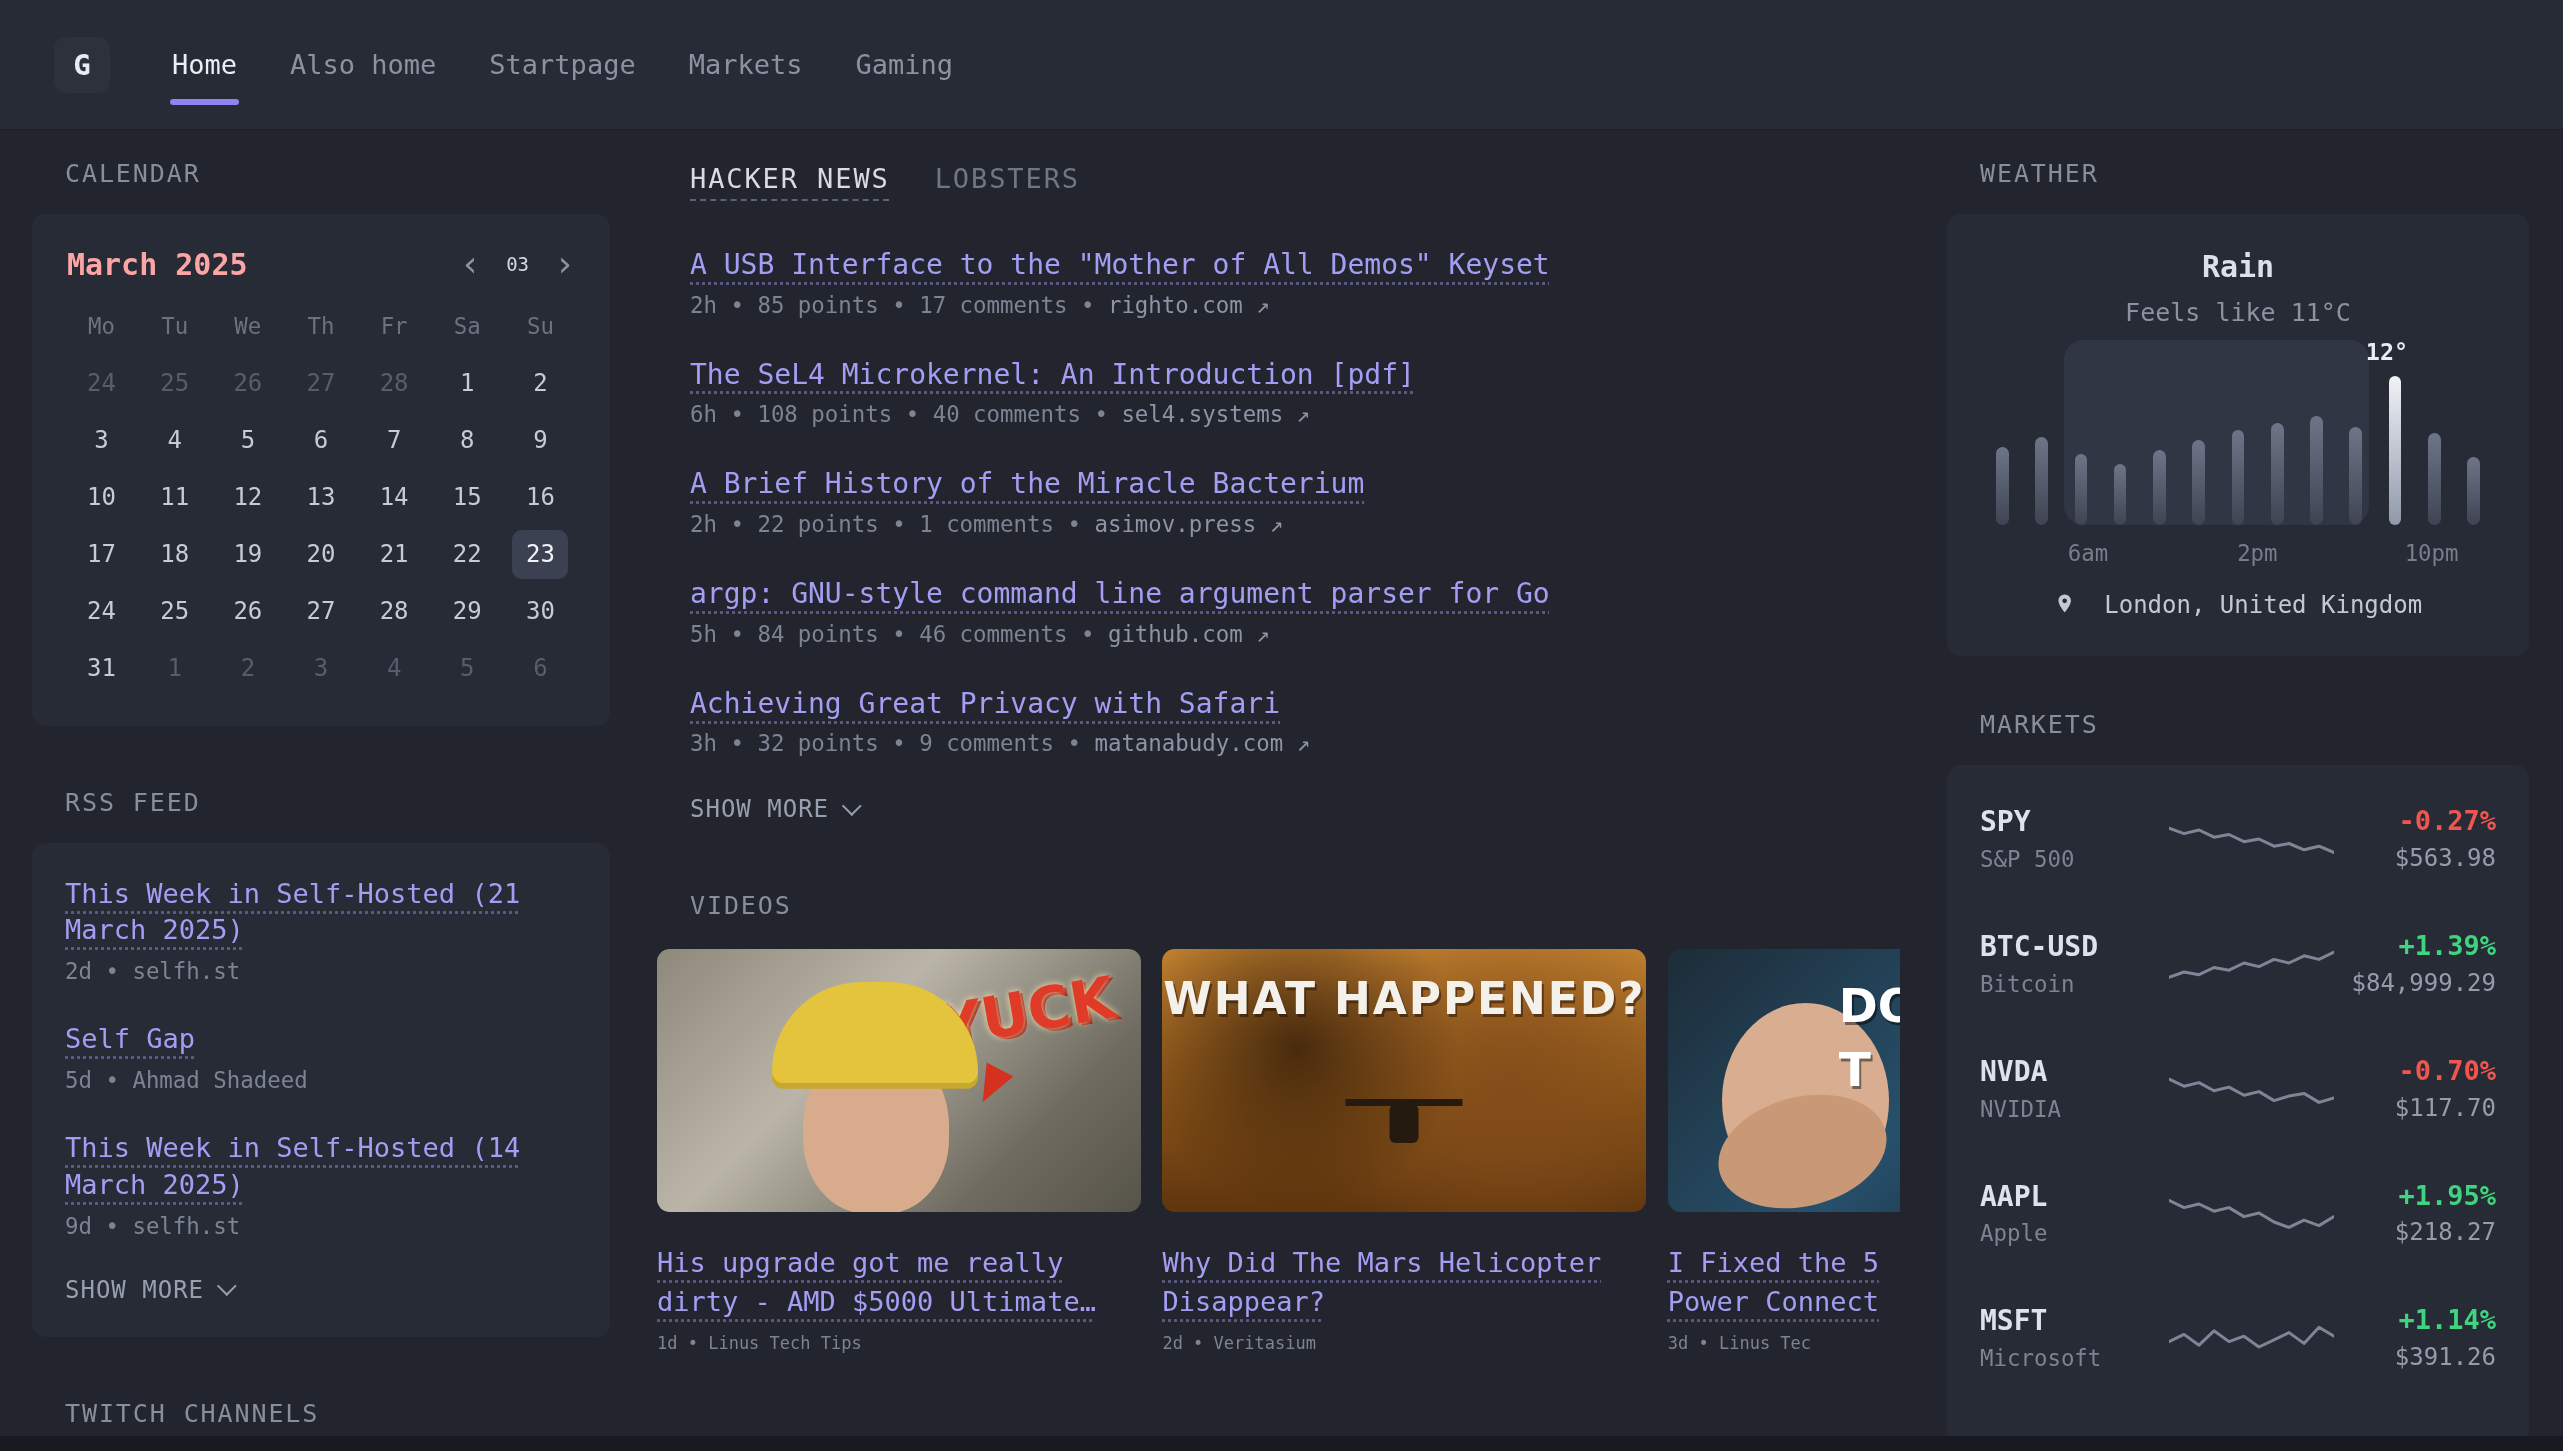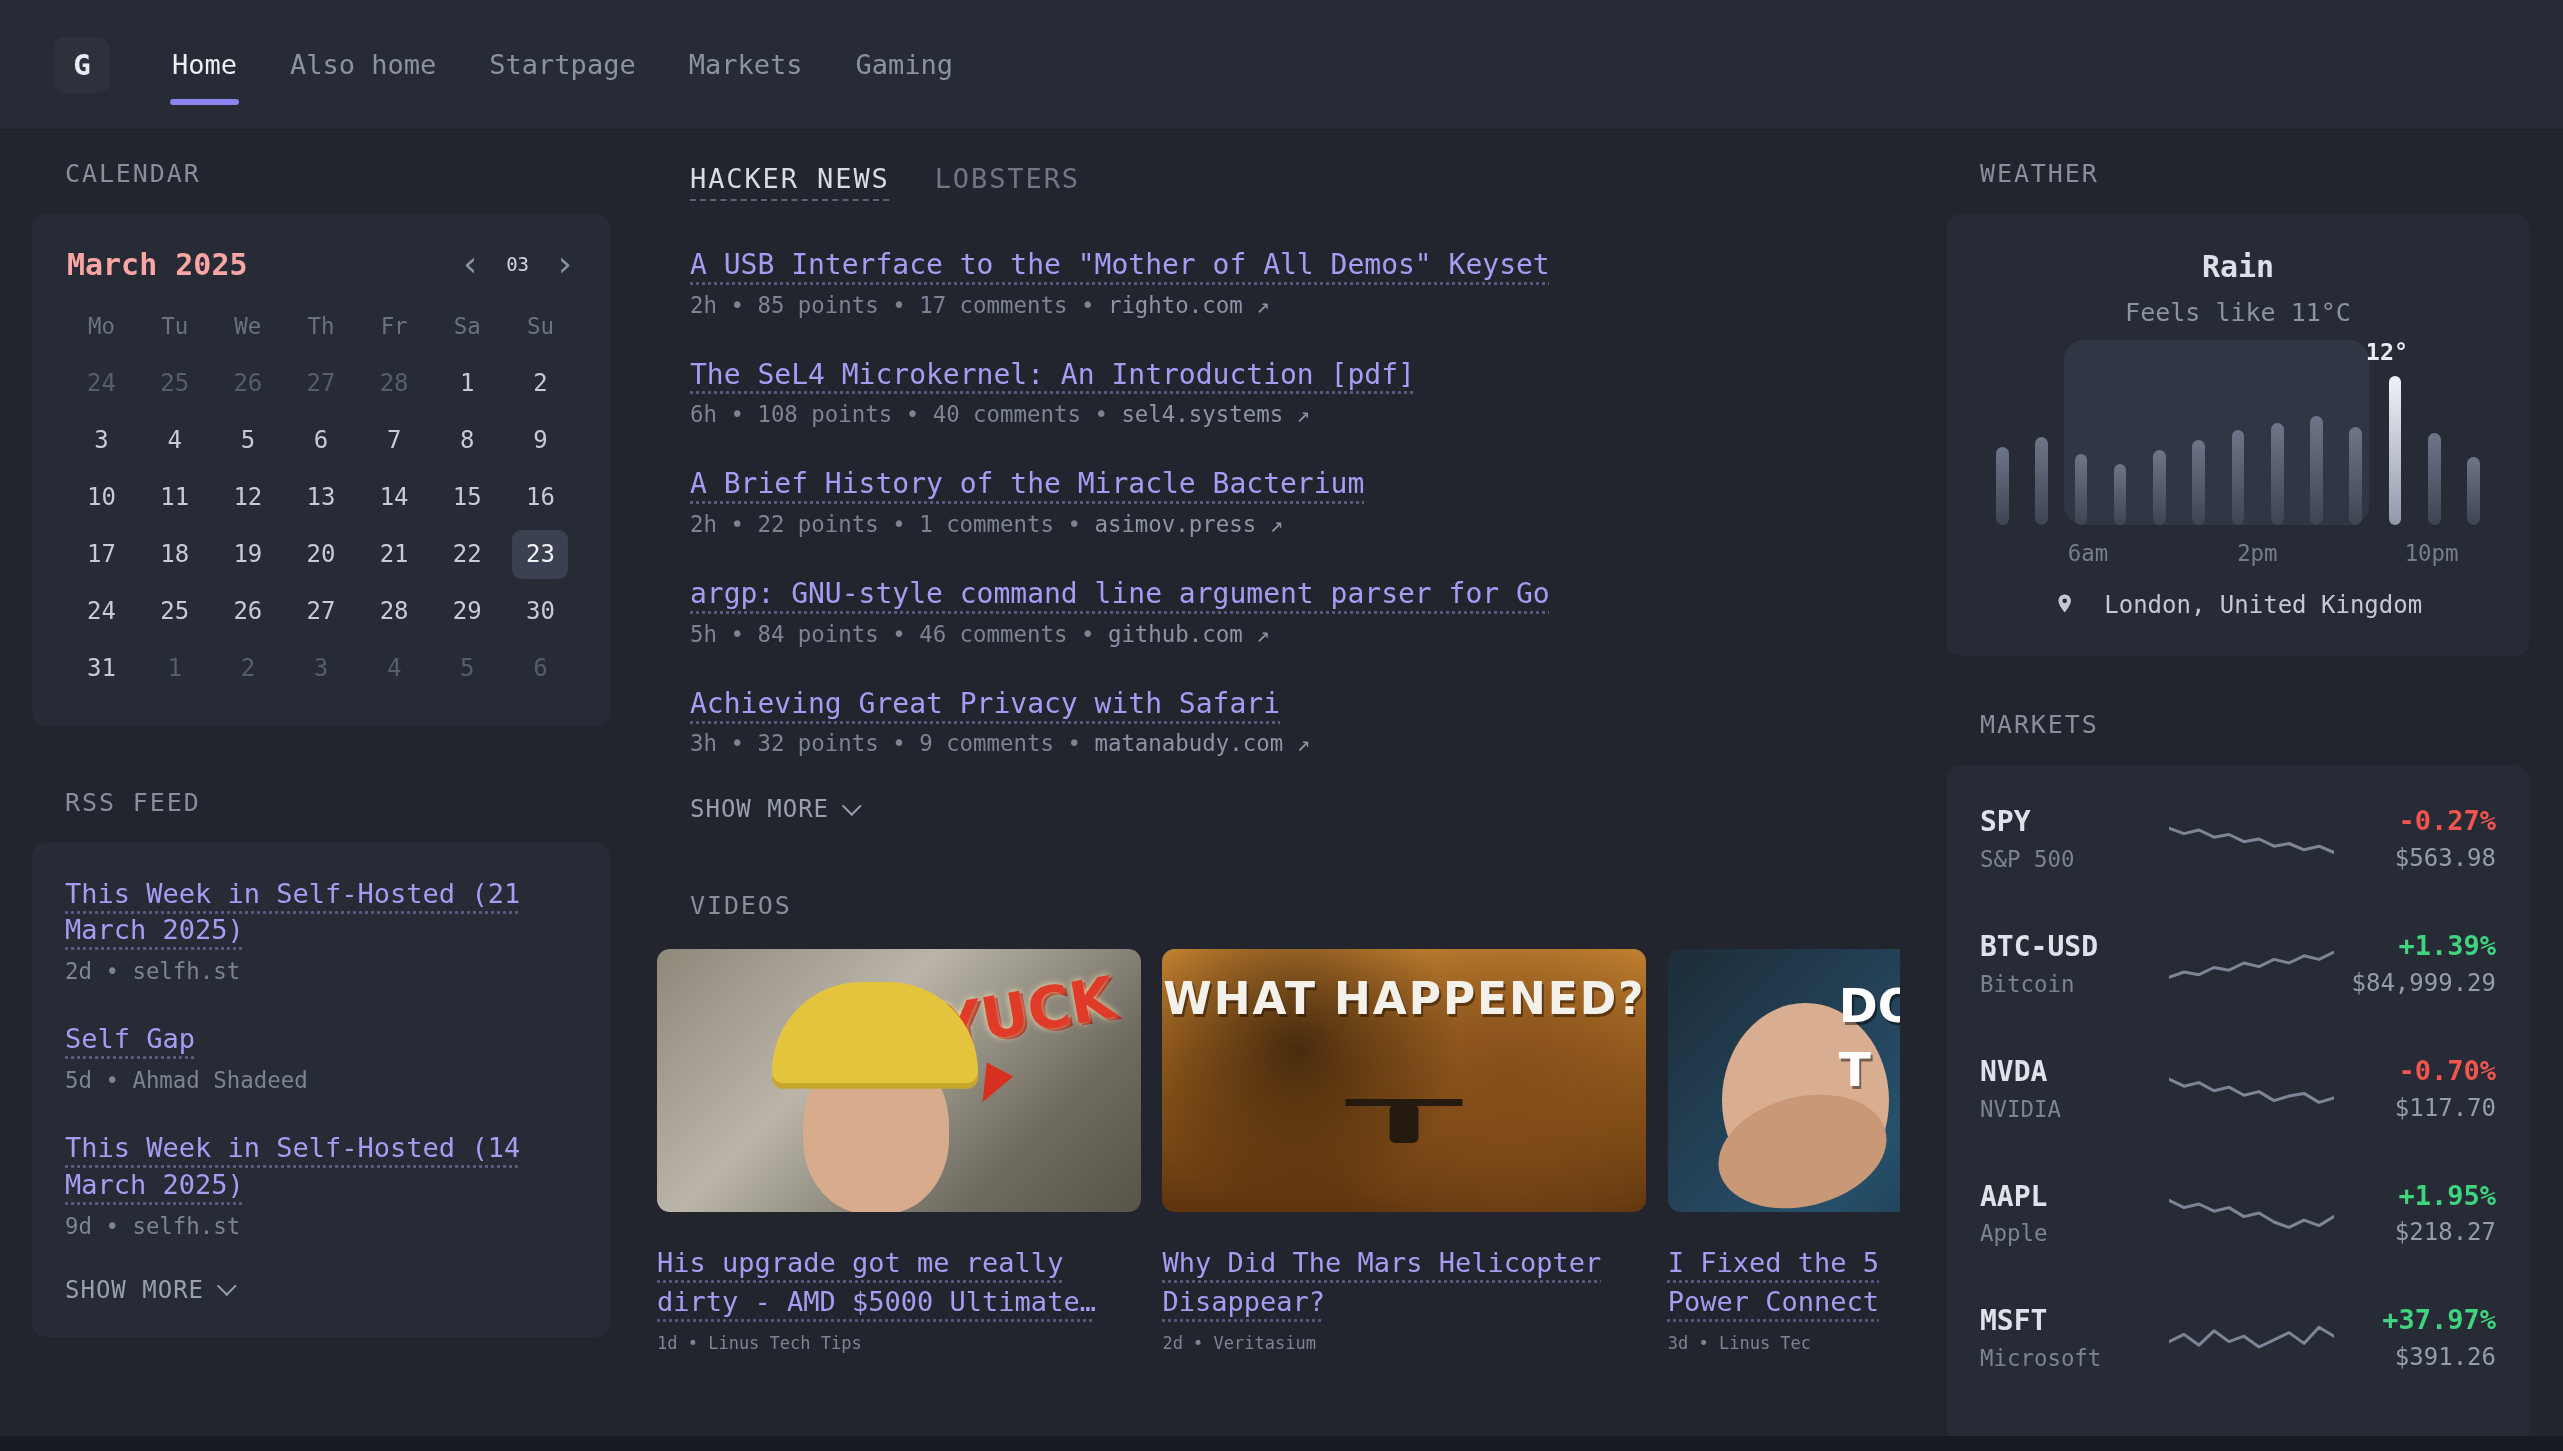--- a/index.html
+++ b/index.html
@@ -350,20 +350,21 @@
           <a class="rss-title" data-interactable="true">This Week in Self-Hosted (14 March 2025)</a>
           <div class="rss-meta" data-interactable="false">9d • selfh.st</div>
         </div>
 
       <div class="show-more" data-interactable="true">
         <span data-interactable="false">SHOW MORE</span>
         <span class="chev" data-interactable="false"></span>
       </div>
     </div>
 
+    <h2 class="col-heading twitch-heading" data-interactable="false">TWITCH CHANNELS</h2>
   </section>
 
   <section class="col-mid" data-interactable="false">
     <div class="news-tabs" data-interactable="false">
 
         <a class="news-tab active" data-interactable="true">HACKER NEWS</a>
 
         <a class="news-tab" data-interactable="true">LOBSTERS</a>
 
     </div>
@@ -559,21 +560,21 @@
           <div class="m-left" data-interactable="false">
             <div class="m-sym" data-interactable="false">MSFT</div>
             <div class="m-name" data-interactable="false">Microsoft</div>
           </div>
           <div class="m-spark" data-interactable="false">
             <svg class="sparkline" data-interactable="false" viewBox="0 0 100 60" preserveAspectRatio="none">
               <polyline points="0.00,34 9.09,26 18.18,38 27.27,22 36.36,34 45.45,28 54.55,40 63.64,32 72.73,24 81.82,36 90.91,18 100.00,28" fill="none" stroke="#7e8596" stroke-width="3" stroke-linejoin="round" stroke-linecap="round" vector-effect="non-scaling-stroke"></polyline>
             </svg>
           </div>
           <div class="m-right" data-interactable="false">
-            <div class="m-change pos" data-interactable="false">+37.97%</div>
+            <div class="m-change pos" data-interactable="false">+1.14%</div>
             <div class="m-price" data-interactable="false">$391.26</div>
           </div>
         </div>
 
     </div>
   </section>
 
 </main>
 
 <div class="bottom-edge" data-interactable="false"></div>

